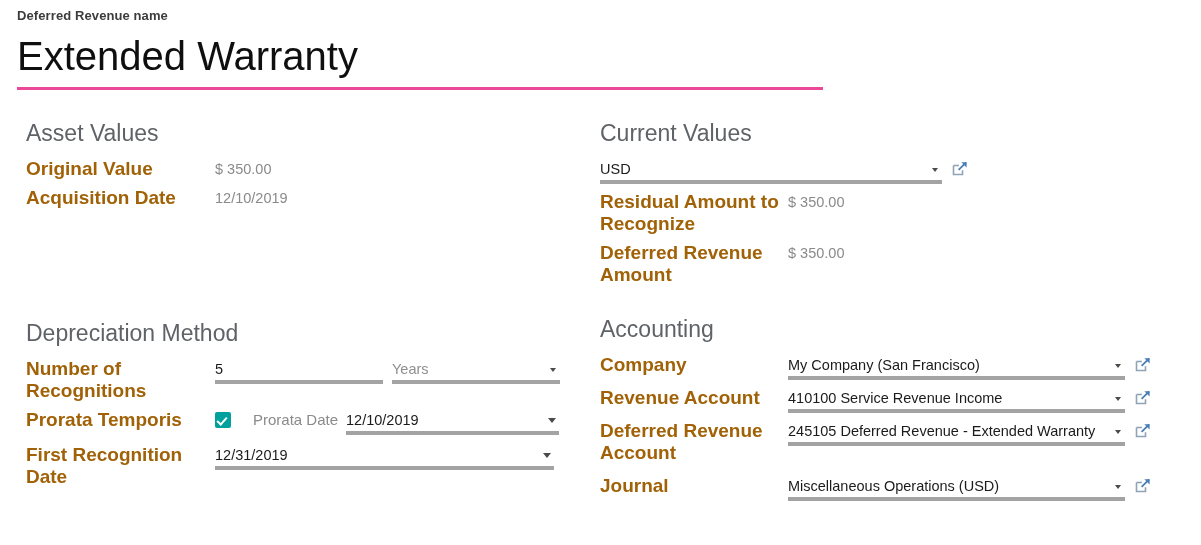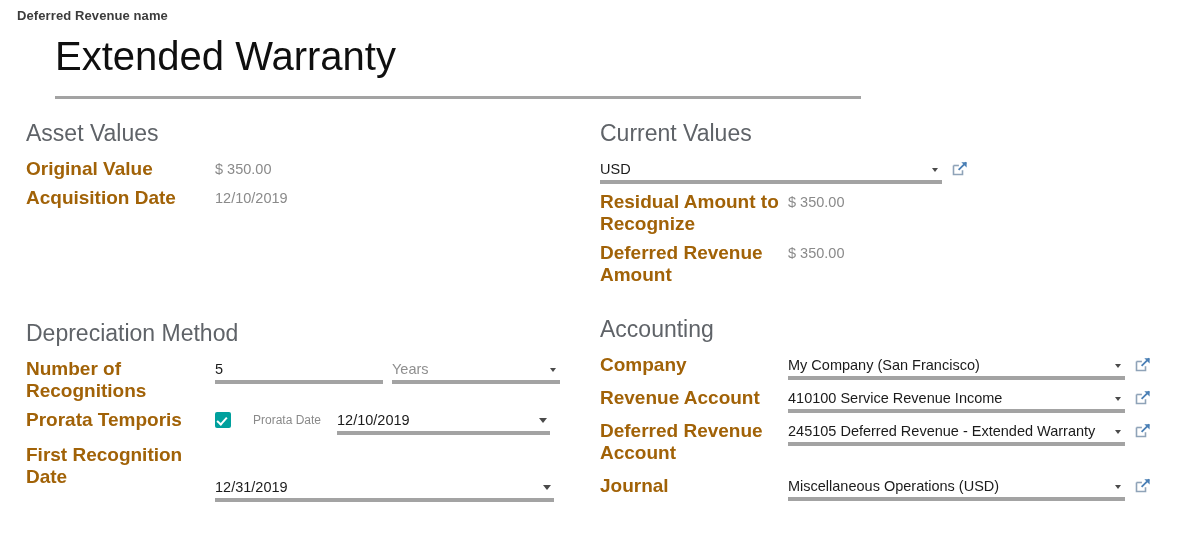--- a/index.html
+++ b/index.html
@@ -29,24 +29,23 @@
   }
   .title-label {
     font-size: 13px;
     font-weight: bold;
     color: #3c3c3c;
     letter-spacing: 0.1px;
     line-height: 16px;
   }
   .title-field {
     width: 806px;
-    border-bottom: 3px solid #a3a3a3;
-    padding-bottom: 16px;
+    border-bottom: 3px solid #ec4899;
+    padding-bottom: 7px;
     margin-top: 8px;
-    margin-left: 38px;
   }
   .title-value {
     font-size: 40px;
     line-height: 48px;
     color: #0f0f0f;
     font-weight: normal;
     white-space: nowrap;
   }
 
   
@@ -168,34 +167,34 @@
   .cbox:after {
     content: "";
     position: absolute;
     left: 4px; top: 3px;
     width: 4px; height: 8px;
     border: solid #ffffff;
     border-width: 0 2px 2px 0;
     transform: rotate(42deg);
   }
   .inline-lbl {
-    font-size: 12px;
+    font-size: 15px;
     color: #8a8a8a;
     line-height: 22px;
-    margin: 0 16px 0 22px;
+    margin: 0 8px 0 22px;
     white-space: nowrap;
   }
 
   
   .w-currency   { width: 342px; }
   .w-account    { width: 337px; justify-content: center; }
   .w-number     { width: 168px; }
   .w-unit       { width: 168px; margin-left: 9px; }
   .w-prorata    { width: 213px; }
-  .w-firstdate  { width: 339px; margin-top: 32px; }
+  .w-firstdate  { width: 339px; }
 </style>
 </head>
 <body>
 
 <div class="page">
 
   <div class="title-block">
     <div class="title-label">Deferred Revenue name</div>
     <div class="title-field">
       <div class="title-value">Extended Warranty</div>

